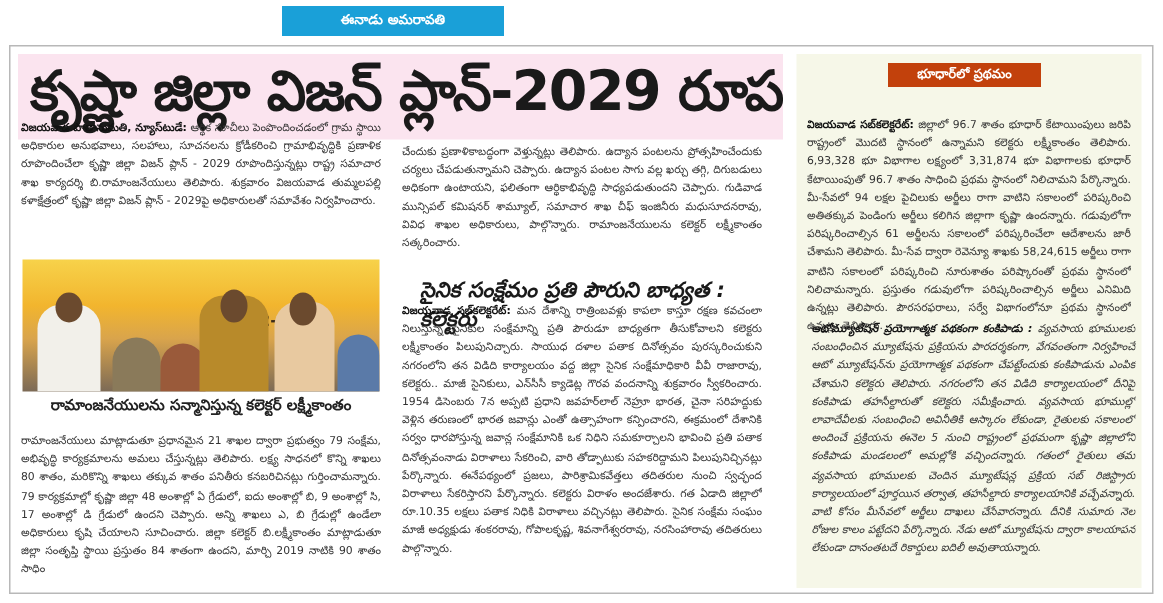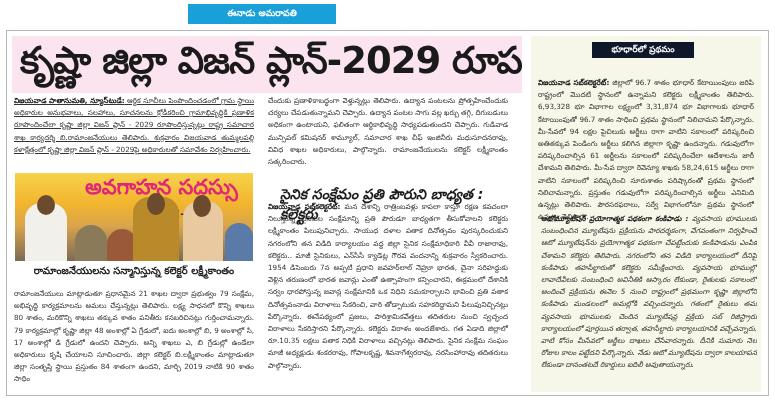--- a/index.html
+++ b/index.html
@@ -20,21 +20,21 @@
   .headline {
     position: absolute; left: 12px; top: 36px; width: 510px; height: 57px;
     background: #fbe4ef; display: flex; align-items: center; padding-left: 8px;
     font-size: 37px; font-weight: bold; color: #1a1a1a; white-space: nowrap; overflow: hidden;
     letter-spacing: -1px;
   }
 
   .col { position: absolute; font-size: 7.2px; line-height: 12.2px; color: #333; text-align: justify; overflow: hidden; }
   .col b { font-weight: bold; color: #111; }
 
-  .col-a1 { left: 14px; top: 95px; width: 240px; height: 78px; text-decoration: underline; }
+  .col-a1 { left: 14px; top: 79px; width: 240px; height: 78px; }
   .col-a2 { left: 14px; top: 288px; width: 240px; height: 98px; }
 
   .photo {
     position: absolute; left: 15px; top: 173px; width: 238px; height: 88px;
     background: linear-gradient(180deg, #f7d24a 0%, #f2b52e 35%, #d9a44c 60%, #7c6a56 100%);
     overflow: hidden;
   }
   .photo-banner {
     position: absolute; left: 70px; top: 2px; font-size: 21px; font-weight: bold; color: #e0267a;
     white-space: nowrap;
@@ -54,21 +54,21 @@
   }
   .col-b1 { left: 268px; top: 95px; width: 240px; height: 86px; }
   .col-b2 { left: 268px; top: 201px; width: 240px; height: 186px; }
 
   .sidebar {
     position: absolute; left: 531px; top: 36px; width: 230px; height: 356px;
     background: #f6f7e8;
   }
   .side-tag {
     position: absolute; left: 592px; top: 42px; width: 102px; height: 16px;
-    background: #0f172a; color: #fff; font-size: 8.5px; font-weight: bold;
+    background: #c2410c; color: #fff; font-size: 8.5px; font-weight: bold;
     display: flex; align-items: center; justify-content: center;
   }
   .col-s1 { left: 538px; top: 77px; width: 216px; height: 150px; }
   .col-s2 { left: 541px; top: 213px; width: 216px; height: 178px; font-style: italic; }
 </style>
 </head>
 <body>
 
 <div class="masthead">
   <span>ఈనాడు అమరావతి</span>
@@ -79,21 +79,20 @@
 <div class="headline">
   <span>కృష్ణా జిల్లా విజన్ ప్లాన్-2029 రూపకల్పన</span>
 </div>
 
 <div class="col col-a1">
   <b>విజయవాడ పాతానుమతి, న్యూస్‌టుడే:</b>
   <span>ఆర్థిక సూచీలు పెంపొందించడంలో గ్రామ స్థాయి అధికారుల అనుభవాలు, సలహాలు, సూచనలను క్రోడీకరించి గ్రామాభివృద్ధికి ప్రణాళిక రూపొందించేలా కృష్ణా జిల్లా విజన్ ప్లాన్ - 2029 రూపొందిస్తున్నట్లు రాష్ట్ర సమాచార శాఖ కార్యదర్శి బి.రామాంజనేయులు తెలిపారు. శుక్రవారం విజయవాడ తుమ్మలపల్లి కళాక్షేత్రంలో కృష్ణా జిల్లా విజన్ ప్లాన్ - 2029పై అధికారులతో సమావేశం నిర్వహించారు.</span>
 </div>
 
 <div class="photo">
-  <div class="photo-banner">అవగాహన సదస్సు</div>
   <div class="photo-date">07-12-2018</div>
   <div class="person" style="left:10px;width:42px;height:58px;background:#f2f0ea;"></div>
   <div class="head" style="left:22px;top:22px;width:18px;height:20px;"></div>
   <div class="person" style="left:60px;width:32px;height:36px;background:#8a7a5a;"></div>
   <div class="person" style="left:92px;width:30px;height:32px;background:#9a5a3a;"></div>
   <div class="person" style="left:118px;width:46px;height:64px;background:#b88a2a;"></div>
   <div class="head" style="left:132px;top:20px;width:18px;height:22px;"></div>
   <div class="person" style="left:168px;width:40px;height:60px;background:#e8c9a0;"></div>
   <div class="head" style="left:178px;top:22px;width:18px;height:22px;"></div>
   <div class="person" style="left:210px;width:28px;height:38px;background:#5a7aa8;"></div>

